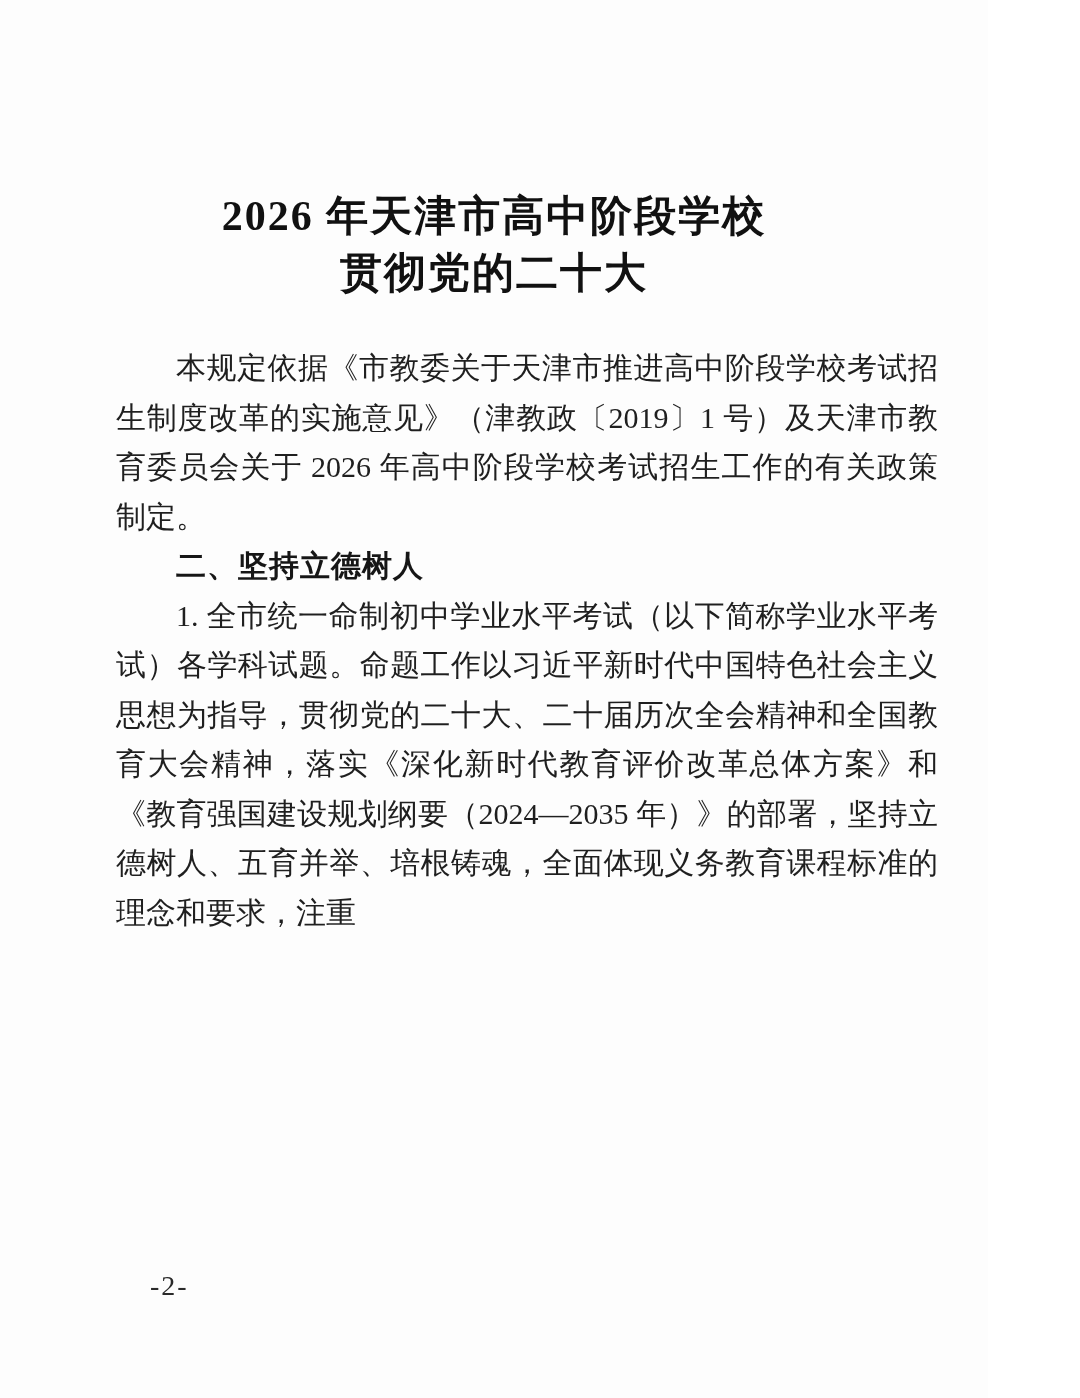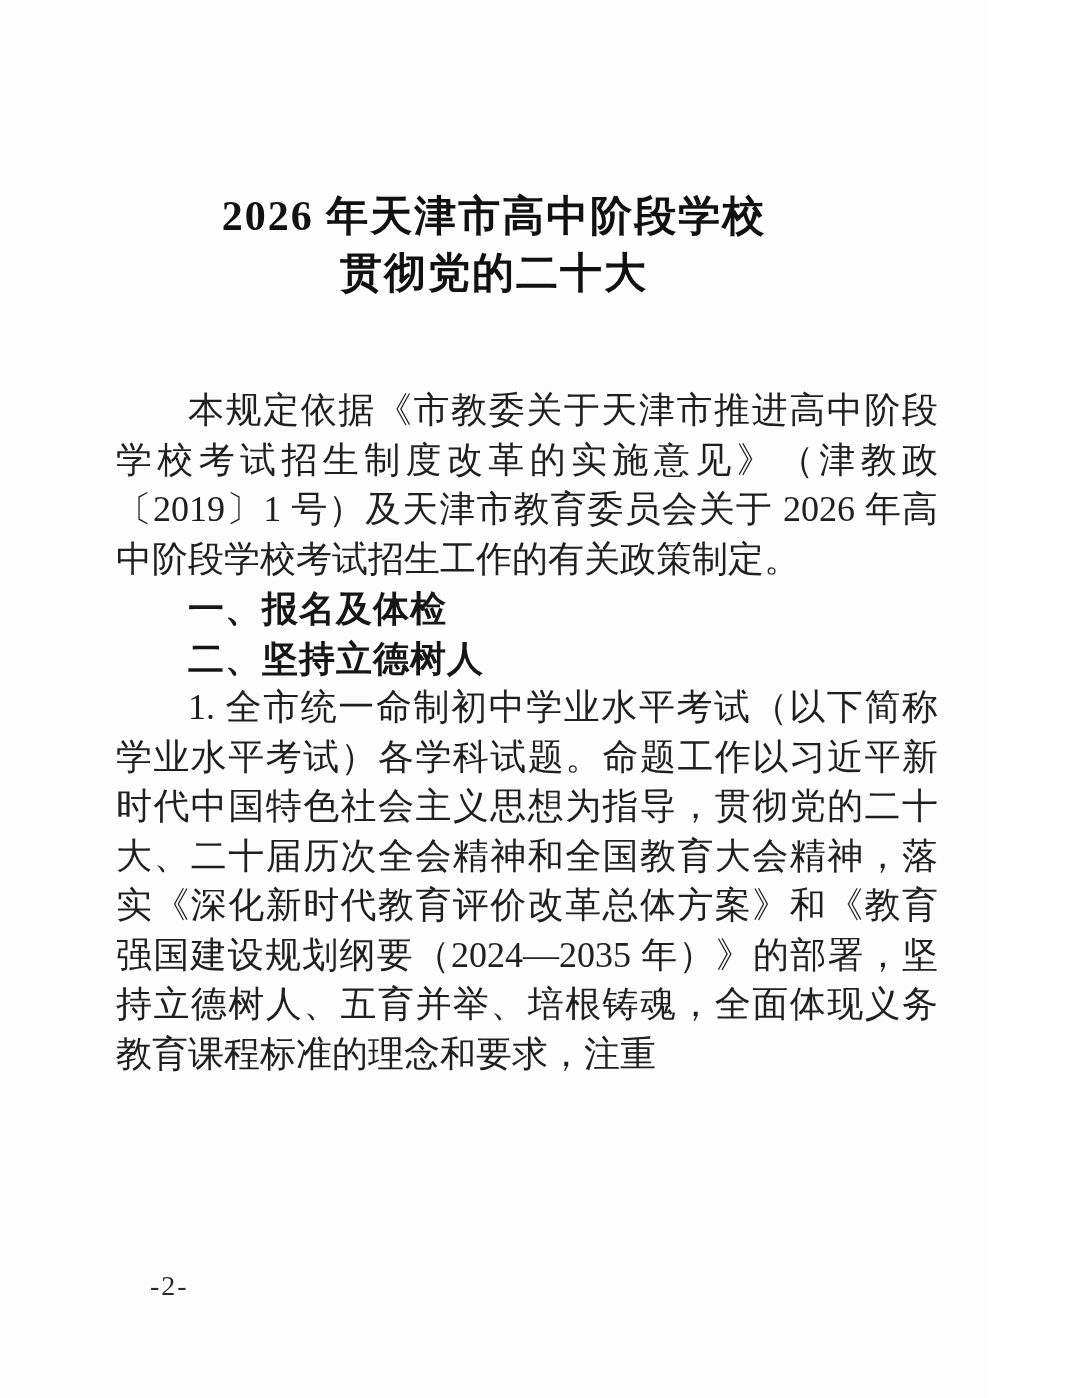--- a/index.html
+++ b/index.html
@@ -24,22 +24,22 @@
     font-size: 42px;
     font-weight: 700;
     line-height: 57px;
     letter-spacing: 2px;
     color: #111111;
     font-family: "Liberation Serif", "DejaVu Serif", serif;
   }
   .content {
     width: 822px;
     margin-left: 116px;
-    margin-top: 84px;
-    font-size: 36px;
+    margin-top: 41px;
+    font-size: 30px;
     line-height: 49.5px;
     text-align: justify;
     text-justify: inter-ideograph;
     color: #1f1f1f;
   }
   .content p {
     margin: 0;
     padding: 0;
     text-indent: 2em;
   }
@@ -64,20 +64,19 @@
 
 <div class="page">
 
   <div class="title-block">
     <div class="title-line">2026 年天津市高中阶段学校</div>
     <div class="title-line">贯彻党的二十大</div>
   </div>
 
   <div class="content" id="paragraphs">
       <p class="body-para">本规定依据《市教委关于天津市推进高中阶段学校考试招生制度改革的实施意见》（津教政〔2019〕1 号）及天津市教育委员会关于 2026 年高中阶段学校考试招生工作的有关政策制定。</p>
-      <p class="heading">一、报名及体检</p>
       <p class="heading">二、坚持立德树人</p>
       <p class="body-para">1. 全市统一命制初中学业水平考试（以下简称学业水平考试）各学科试题。命题工作以习近平新时代中国特色社会主义思想为指导，贯彻党的二十大、二十届历次全会精神和全国教育大会精神，落实《深化新时代教育评价改革总体方案》和《教育强国建设规划纲要（2024—2035 年）》的部署，坚持立德树人、五育并举、培根铸魂，全面体现义务教育课程标准的理念和要求，注重</p>
     </div>
 
   <div class="page-number">-2-</div>
 
 </div>
 
 </body></html>

